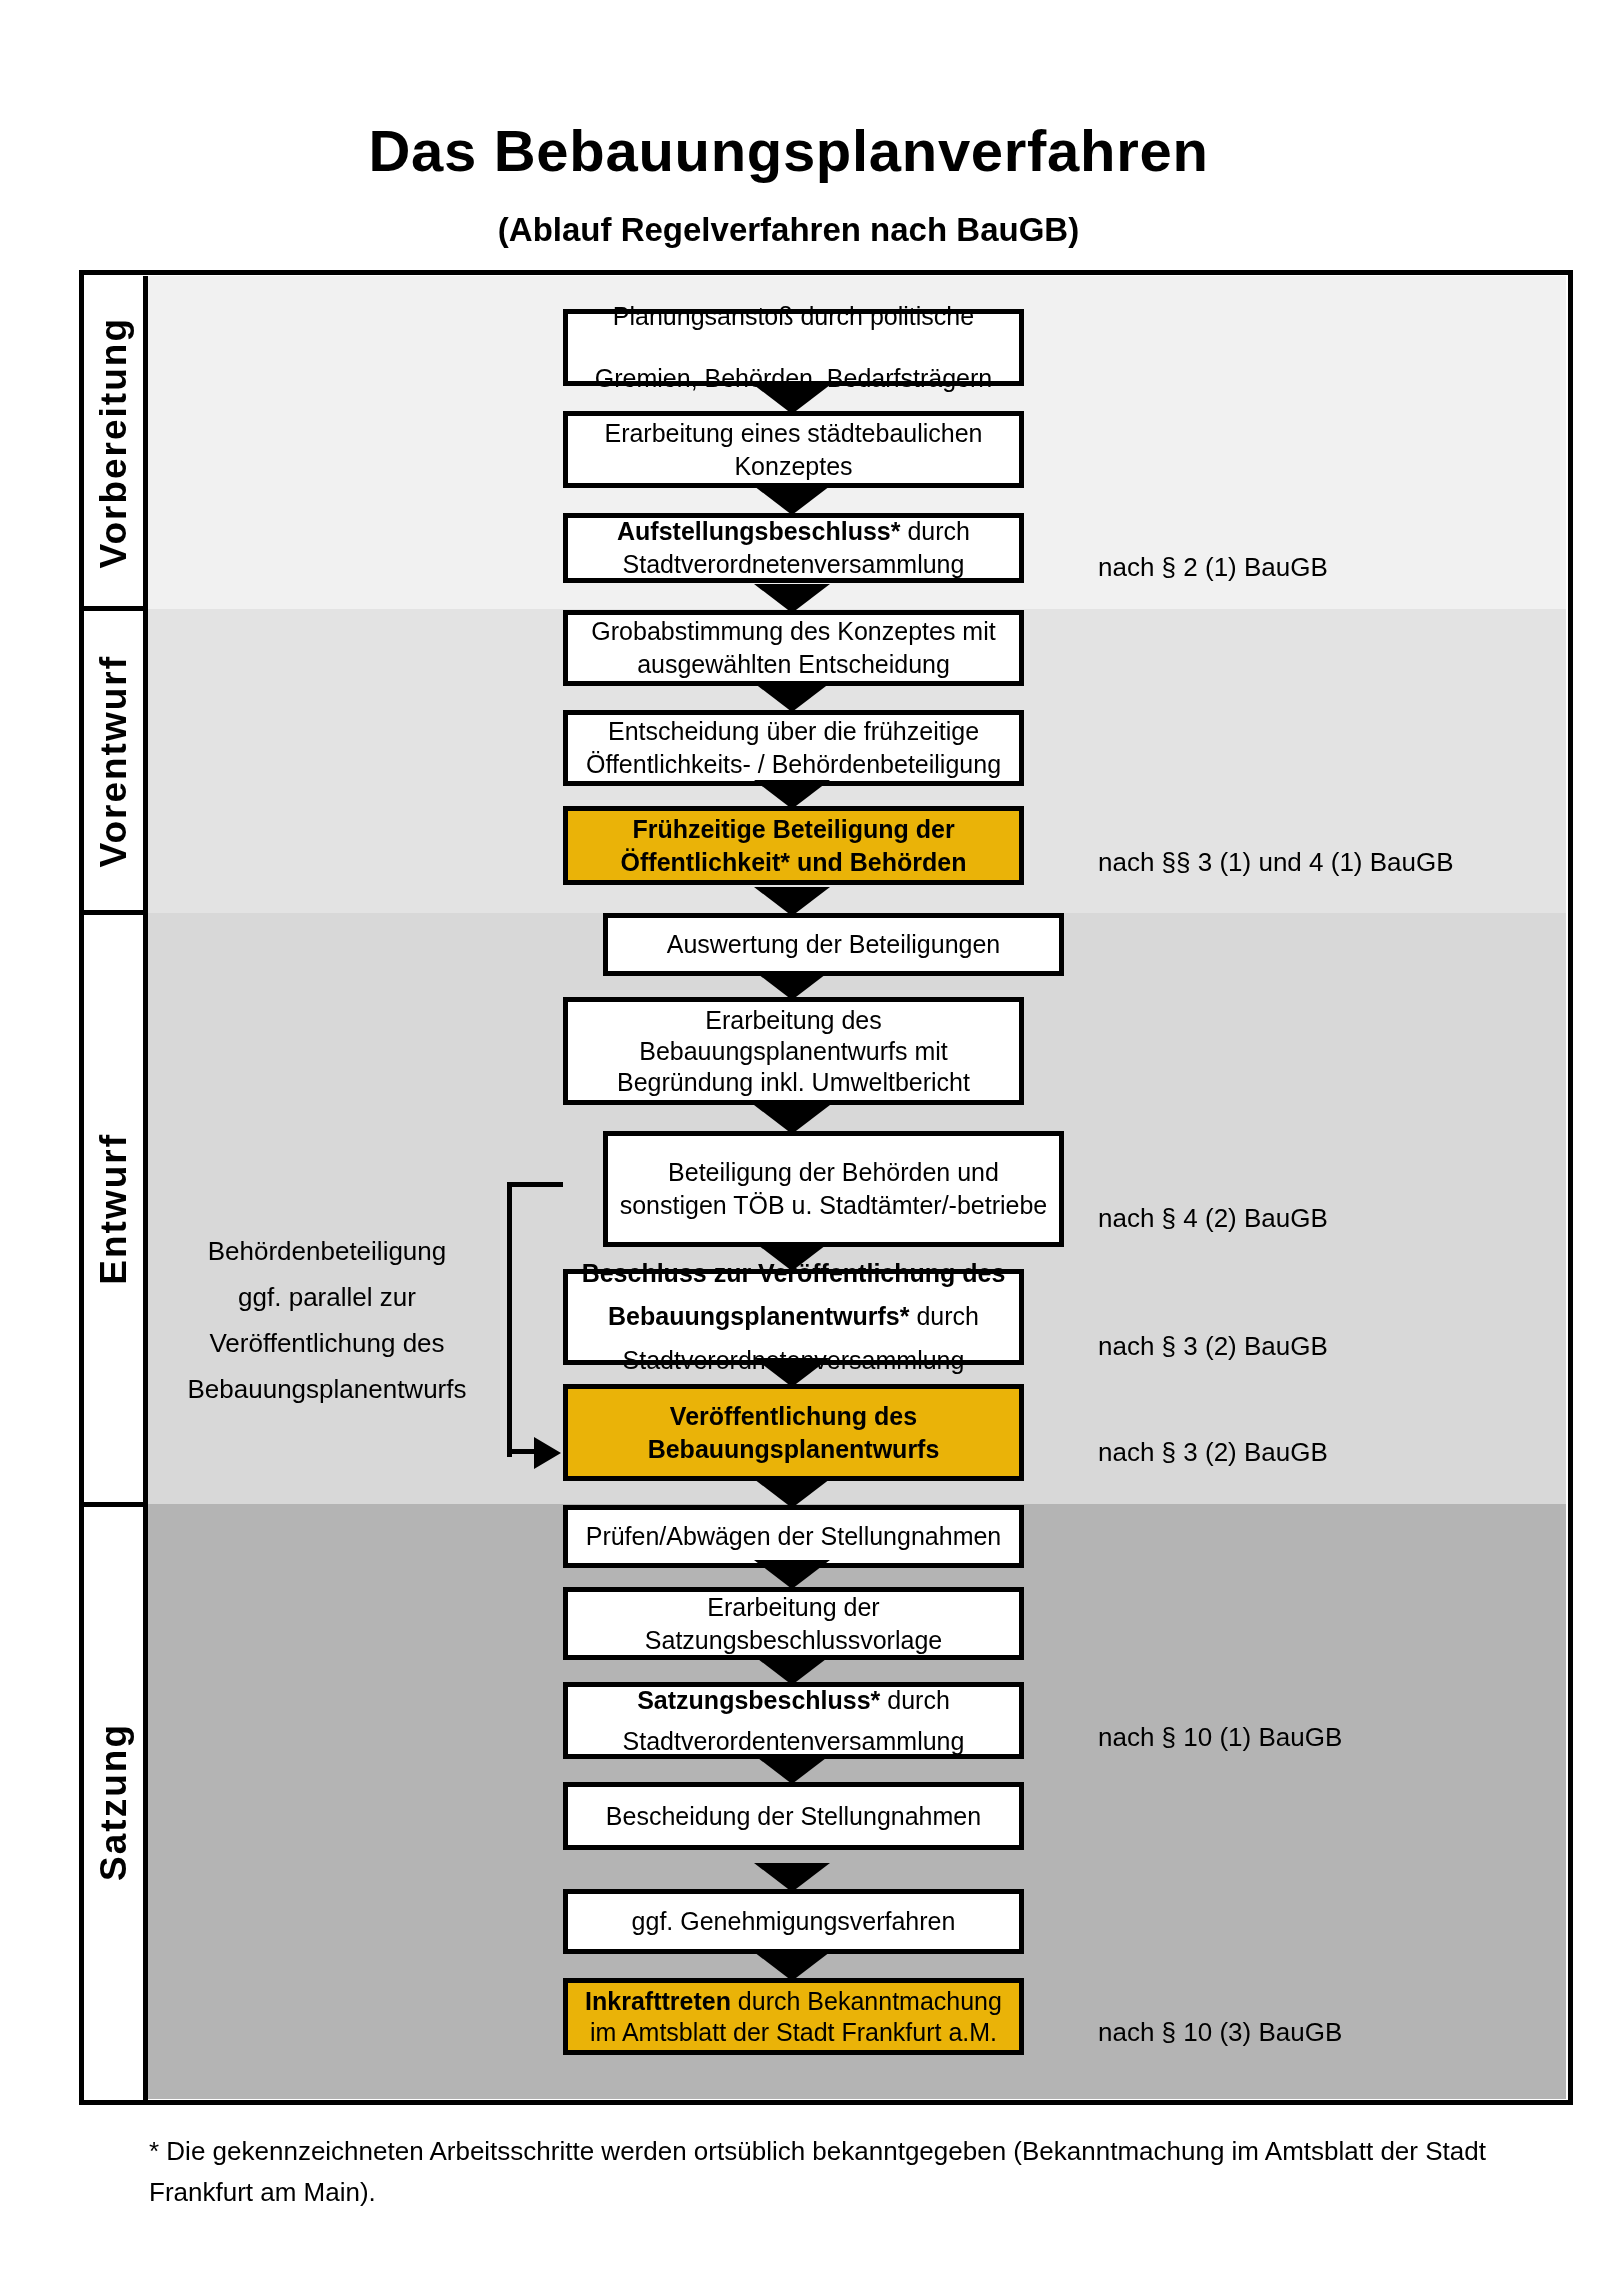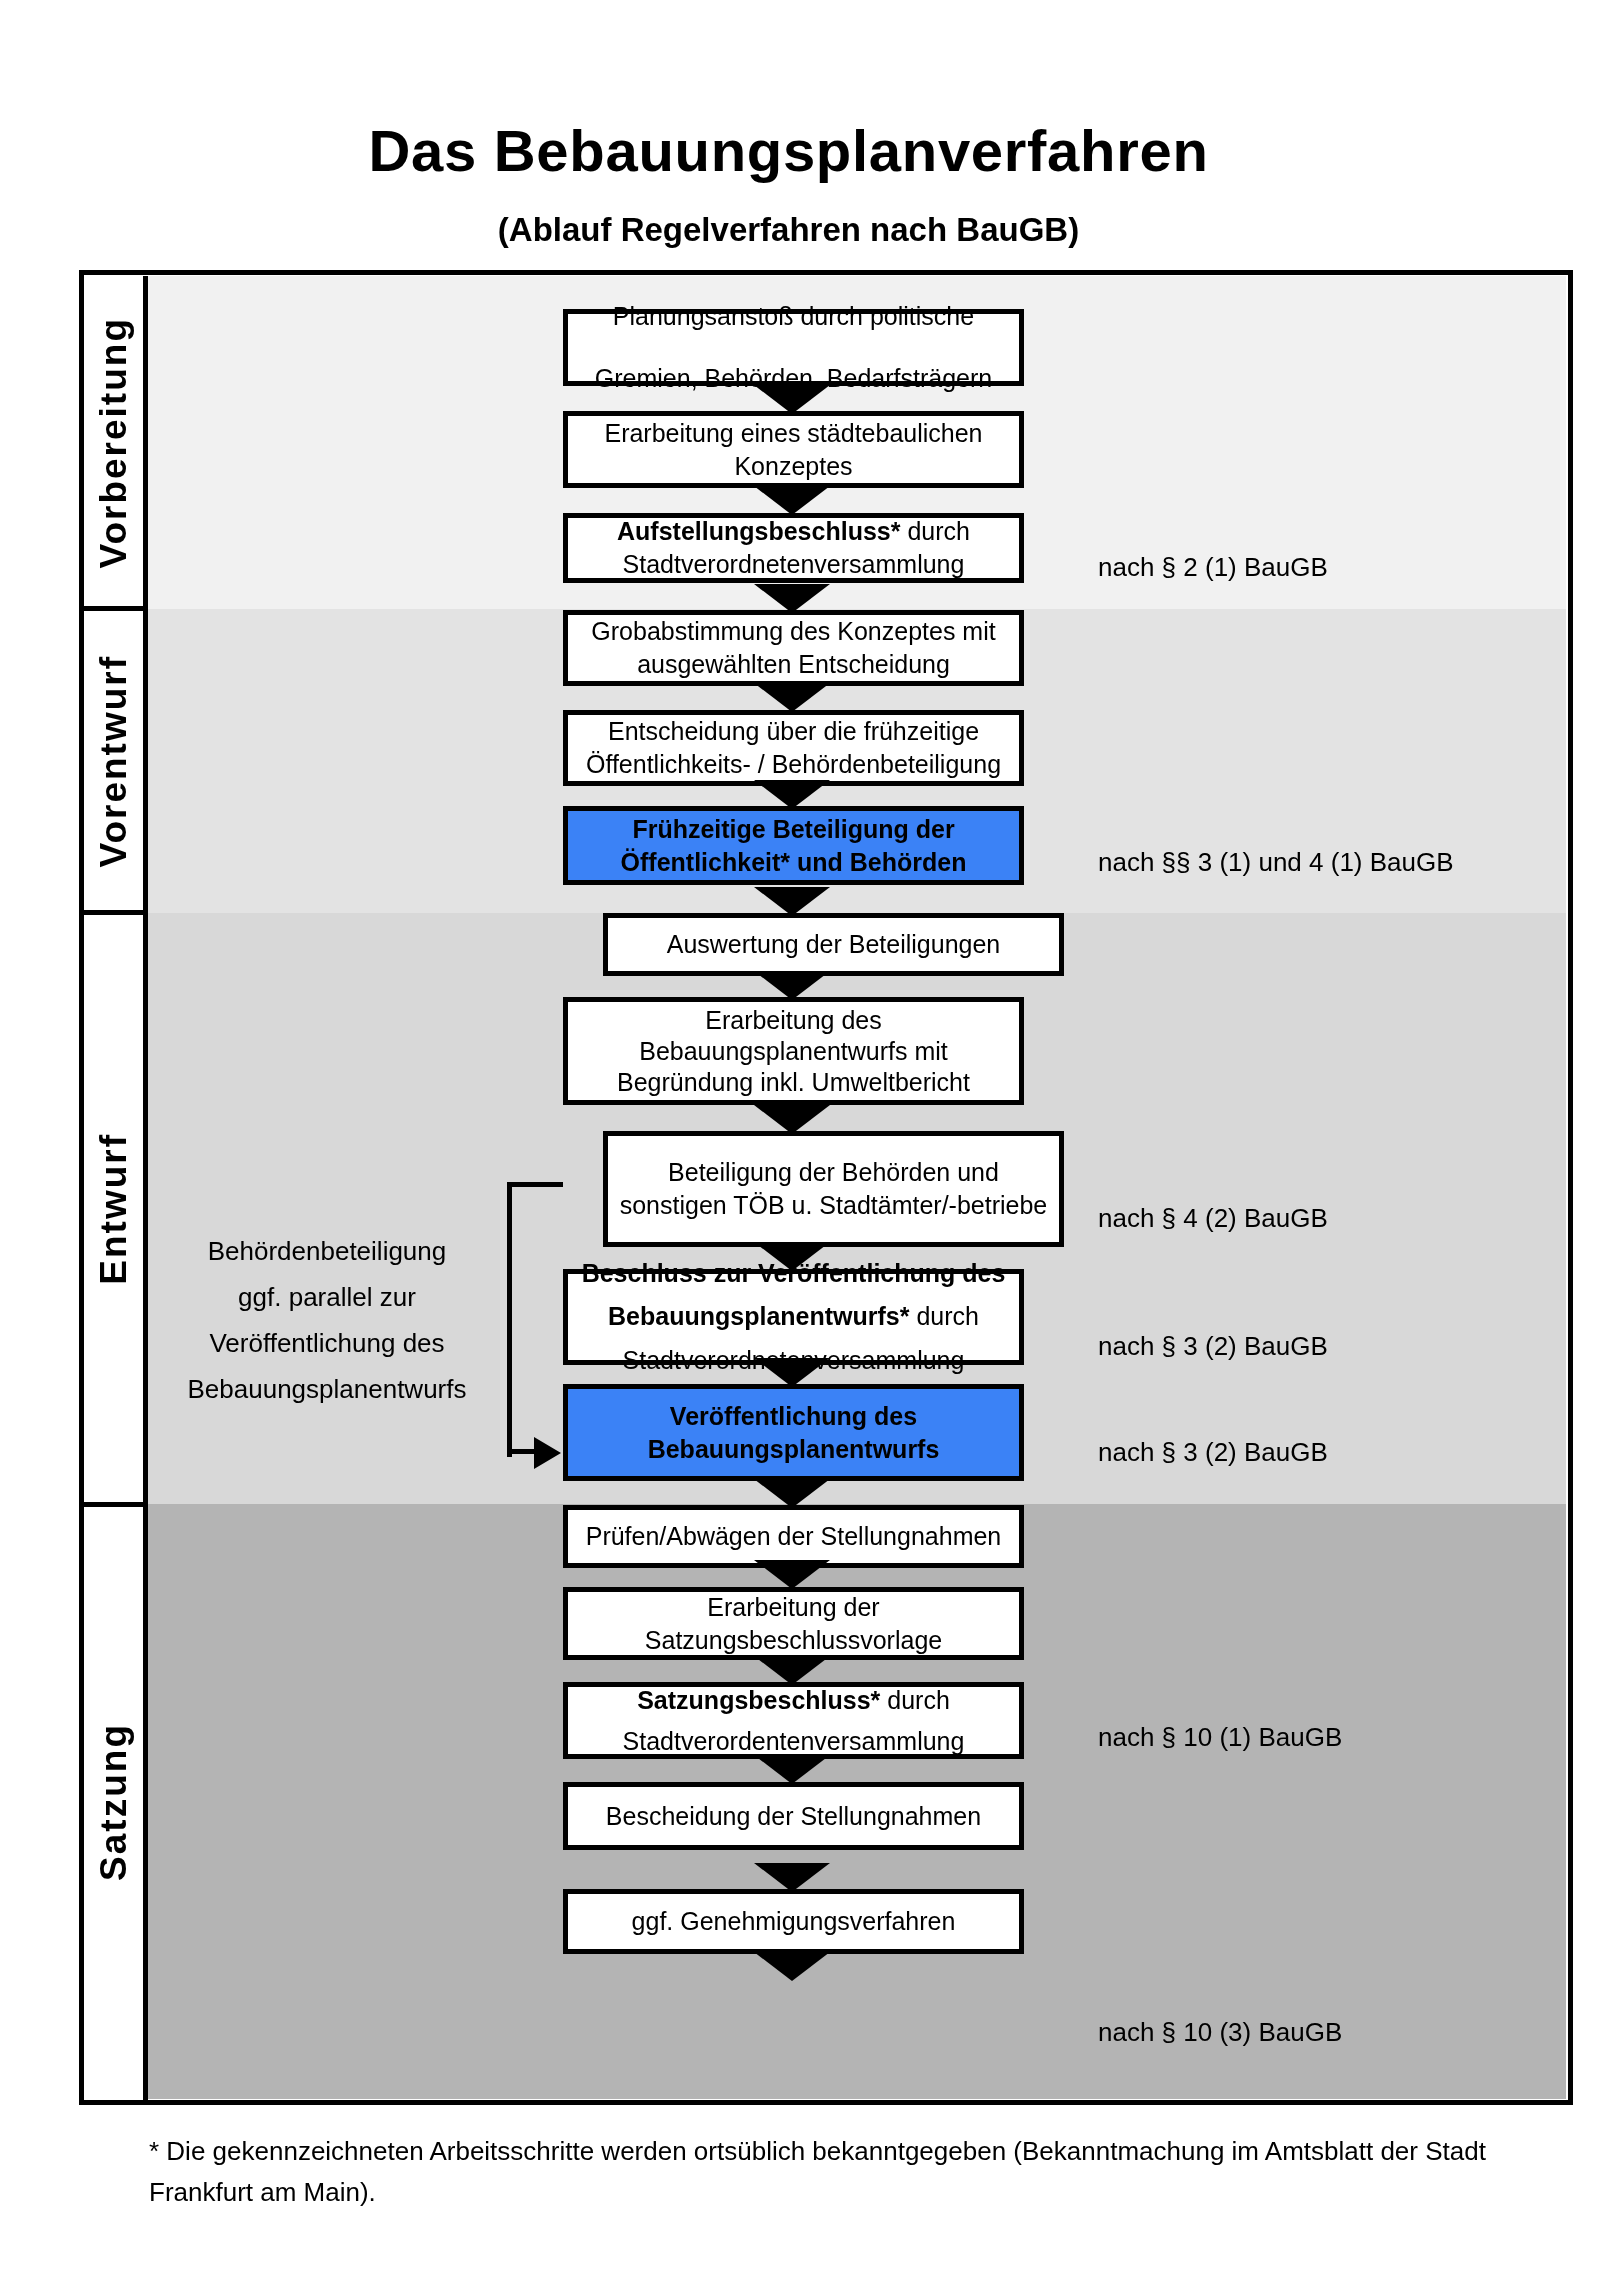--- a/index.html
+++ b/index.html
@@ -20,21 +20,21 @@
 
   .secbg{position:absolute;left:148px;width:1418px;}
 
   .seclabel{position:absolute;left:84px;width:58px;display:flex;align-items:center;justify-content:center;}
   .seclabel span{writing-mode:vertical-rl;transform:rotate(180deg);
                  font-size:37px;font-weight:bold;letter-spacing:2px;line-height:1;white-space:nowrap;}
 
   .fbox{position:absolute;left:563px;width:461px;box-sizing:border-box;border:5.9px solid #000;
         background:#ffffff;display:flex;flex-direction:column;justify-content:center;
         text-align:center;font-size:25px;line-height:33px;}
-  .fbox.hl{background:#3b82f6;}
+  .fbox.hl{background:#eab308;}
   .fbox.lh48{line-height:31px;}
   .fbox.lh42{line-height:27.5px;gap:16px;}
   .ln{white-space:nowrap;}
 
   .arr{position:absolute;width:0;height:0;left:754px;
        border-left:38px solid transparent;border-right:38px solid transparent;
        border-top:29px solid #000;}
 
   .ref{position:absolute;left:1098px;font-size:26px;line-height:31px;white-space:nowrap;}
 
@@ -137,20 +137,24 @@
   <div class="fbox" style="top:1682px;height:77px;gap:8px;">
     <div class="ln"><b>Satzungsbeschluss*</b><span> durch</span></div>
     <div class="ln"><b></b><span>Stadtverordentenversammlung</span></div>
   </div>
   <div class="fbox" style="top:1782px;height:68px;">
     <div class="ln"><b></b><span>Bescheidung der Stellungnahmen</span></div>
   </div>
   <div class="fbox" style="top:1889px;height:65px;">
     <div class="ln"><b></b><span>ggf. Genehmigungsverfahren</span></div>
   </div>
+  <div class="fbox hl lh48" style="top:1978px;height:77px;">
+    <div class="ln"><b>Inkrafttreten</b><span> durch Bekanntmachung</span></div>
+    <div class="ln"><b></b><span>im Amtsblatt der Stadt Frankfurt a.M.</span></div>
+  </div>
 
   <div class="arr" style="top:385px;"></div>
   <div class="arr" style="top:486px;"></div>
   <div class="arr" style="top:584px;"></div>
   <div class="arr" style="top:683px;"></div>
   <div class="arr" style="top:780px;"></div>
   <div class="arr" style="top:887px;"></div>
   <div class="arr" style="top:971px;"></div>
   <div class="arr" style="top:1105px;"></div>
   <div class="arr" style="top:1242px;"></div>

